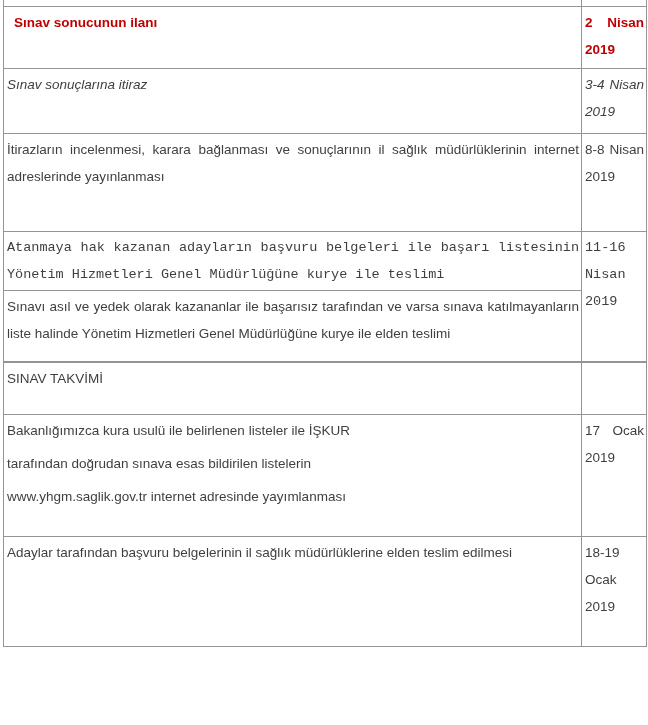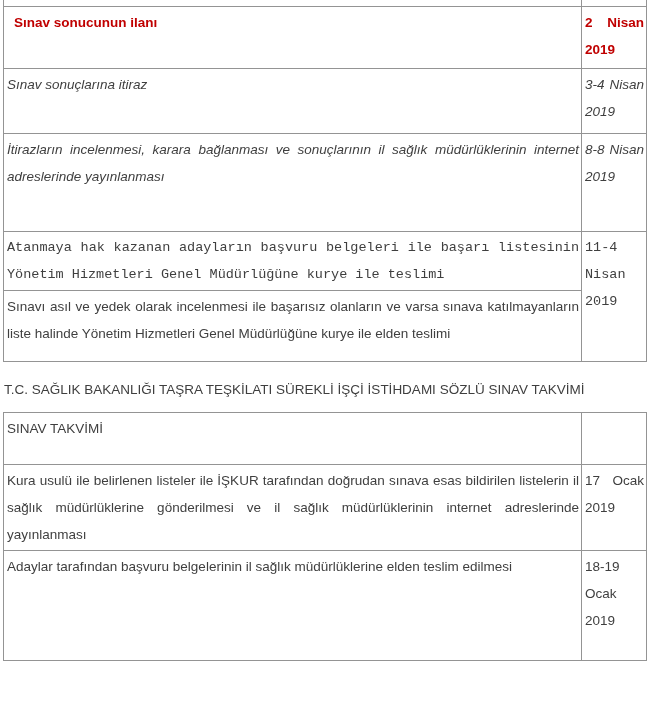--- a/index.html
+++ b/index.html
@@ -32,21 +32,21 @@
   }
   col.activity-col { width: 578px; }
   col.date-col { width: 65px; }
   td.date-cell { padding: 2px 1px 2px 2px; }
   
   table#announcement-table { margin-top: -34px; }
   tr.cut-row { height: 40px; }
   tr.cut-row td { padding: 0; }
   tr.row-h62 { height: 62px; }
   tr.row-h65 { height: 65px; font-style: italic; }
-  tr.row-h98 { height: 98px; font-style: italic; }
+  tr.row-h98 { height: 98px; }
   tr.row-h57 { height: 57px; font-family: Liberation Mono, monospace; }
   tr.row-h71 { height: 71px; }
   tr.row-h52 { height: 52px; }
   tr.row-h122 { height: 122px; }
   tr.row-h55 { height: 55px; }
   tr.row-h110 { height: 110px; }
   .highlight td {
     color: #c00000;
     font-weight: bold;
   }
@@ -84,42 +84,45 @@
       <tr class="row-h65">
         <td class="activity-cell">Sınav sonuçlarına itiraz</td>
         <td class="date-cell">3-4 Nisan 2019</td>
       </tr>
       <tr class="row-h98">
         <td class="activity-cell">İtirazların incelenmesi, karara bağlanması ve sonuçlarının il sağlık müdürlüklerinin internet adreslerinde yayınlanması</td>
         <td class="date-cell">8-8 Nisan 2019</td>
       </tr>
       <tr class="row-h57">
         <td class="activity-cell">Atanmaya hak kazanan adayların başvuru belgeleri ile başarı listesinin Yönetim Hizmetleri Genel Müdürlüğüne kurye ile teslimi</td>
-        <td class="date-cell" rowspan="2">11-4 Nisan 2019</td>
+        <td class="date-cell" rowspan="2">11-16 Nisan 2019</td>
       </tr>
       <tr class="row-h71">
-        <td class="activity-cell">Sınavı asıl ve yedek olarak incelenmesi ile başarısız olanların ve varsa sınava katılmayanların liste halinde Yönetim Hizmetleri Genel Müdürlüğüne kurye ile elden teslimi</td>
+        <td class="activity-cell">Sınavı asıl ve yedek olarak kazananlar ile başarısız tarafından ve varsa sınava katılmayanların liste halinde Yönetim Hizmetleri Genel Müdürlüğüne kurye ile elden teslimi</td>
       </tr>
     </tbody>
   </table>
 
-  <div class="section-heading">T.C. SAĞLIK BAKANLIĞI TAŞRA TEŞKİLATI SÜREKLİ İŞÇİ İSTİHDAMI SÖZLÜ SINAV TAKVİMİ</div>
 
   <table id="schedule-table" class="doc-table">
     <colgroup>
         <col class="activity-col">
         <col class="date-col">
       </colgroup>
     <tbody>
       <tr class="row-h52">
         <td class="activity-cell header-cell">SINAV TAKVİMİ</td>
         <td class="date-cell"></td>
       </tr>
-      <tr class="row-h55">
-        <td class="activity-cell">Kura usulü ile belirlenen listeler ile İŞKUR tarafından doğrudan sınava esas bildirilen listelerin il sağlık müdürlüklerine gönderilmesi ve il sağlık müdürlüklerinin internet adreslerinde yayınlanması</td>
+      <tr class="row-h122">
+        <td class="activity-cell multi-para">
+          <div class="para">Bakanlığımızca kura usulü ile belirlenen listeler ile İŞKUR</div>
+          <div class="para">tarafından doğrudan sınava esas bildirilen listelerin</div>
+          <div class="para">www.yhgm.saglik.gov.tr internet adresinde yayımlanması</div>
+        </td>
         <td class="date-cell">17 Ocak 2019</td>
       </tr>
       <tr class="row-h110">
         <td class="activity-cell">Adaylar tarafından başvuru belgelerinin il sağlık müdürlüklerine elden teslim edilmesi</td>
         <td class="date-cell">18-19 Ocak 2019</td>
       </tr>
     </tbody>
   </table>
 
 </div>

